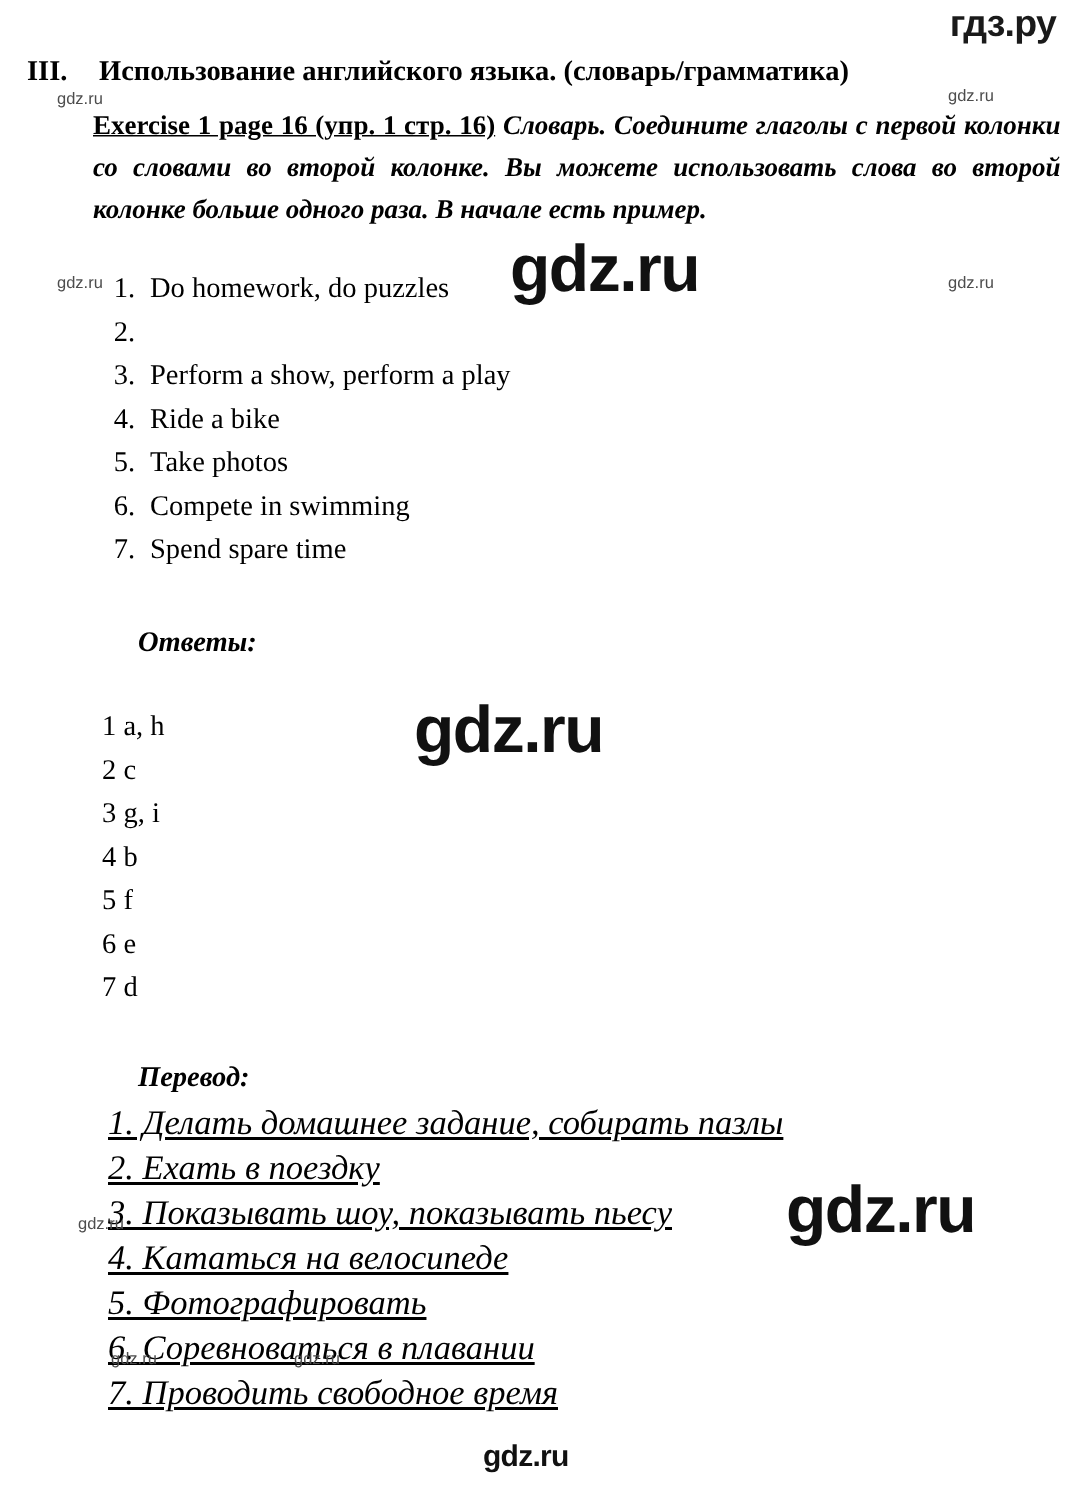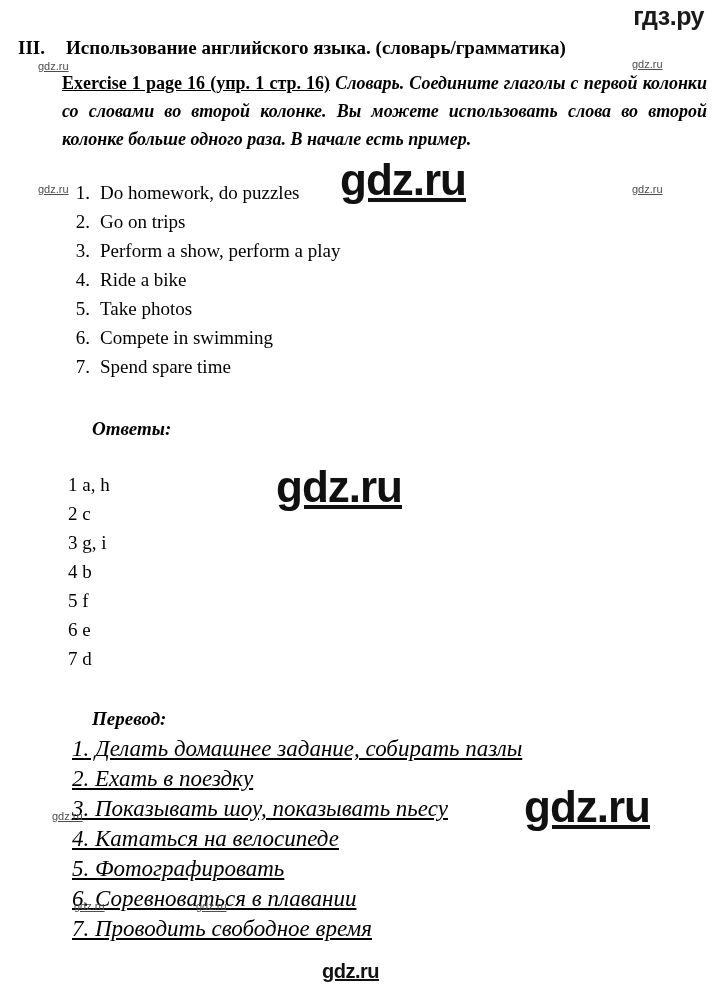--- a/index.html
+++ b/index.html
@@ -27,21 +27,20 @@
     letter-spacing: -0.5px;
     color: #1a1a1a;
   }
 
   
   .wm {
     position: absolute;
     font-family: "Liberation Sans", sans-serif;
     pointer-events: none;
     white-space: nowrap;
-    text-decoration: underline;
   }
   .wm-small {
     font-size: 11px;
     color: #4d4d4d;
     font-weight: normal;
   }
   .wm-large {
     font-size: 44px;
     font-weight: bold;
     color: #111111;
@@ -183,21 +182,20 @@
     <span class="ru-task">Словарь. Соедините глаголы с первой колонки со словами во второй колонке. Вы можете использовать слова во второй колонке больше одного раза. В начале есть пример.</span>
   </div>
 
   <div class="en-list">
     <div class="en-item">
       <span class="en-num">1.</span>
       <span class="en-text">Do homework, do puzzles</span>
     </div>
     <div class="en-item">
       <span class="en-num">2.</span>
-      <span class="en-text">Go on trips</span>
     </div>
     <div class="en-item">
       <span class="en-num">3.</span>
       <span class="en-text">Perform a show, perform a play</span>
     </div>
     <div class="en-item">
       <span class="en-num">4.</span>
       <span class="en-text">Ride a bike</span>
     </div>
     <div class="en-item">

